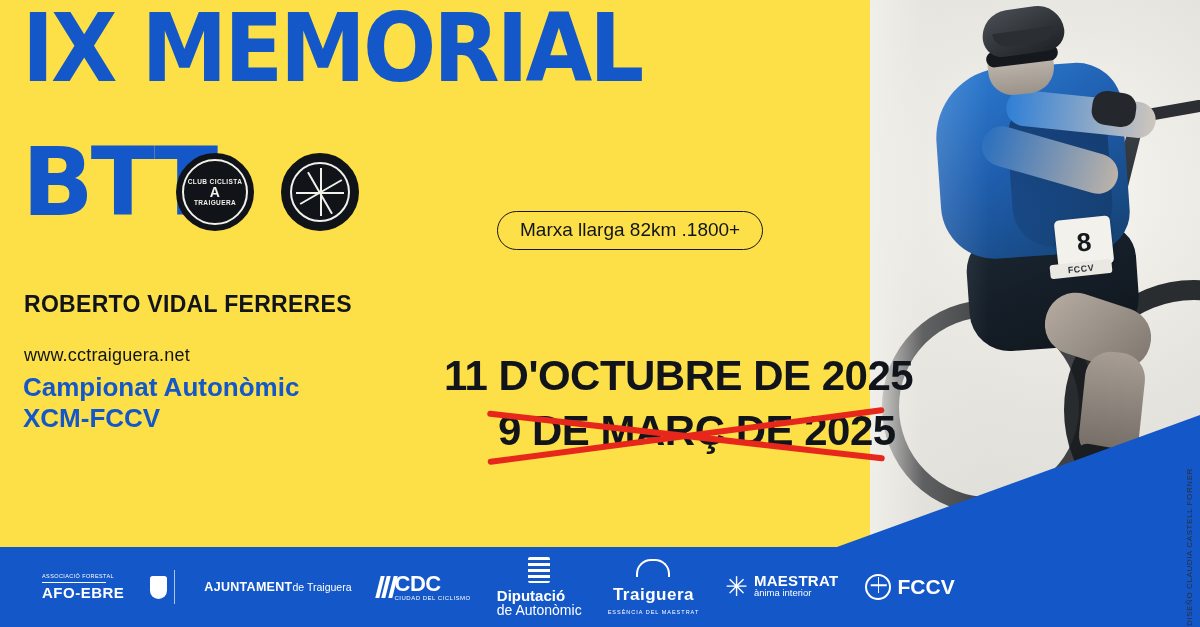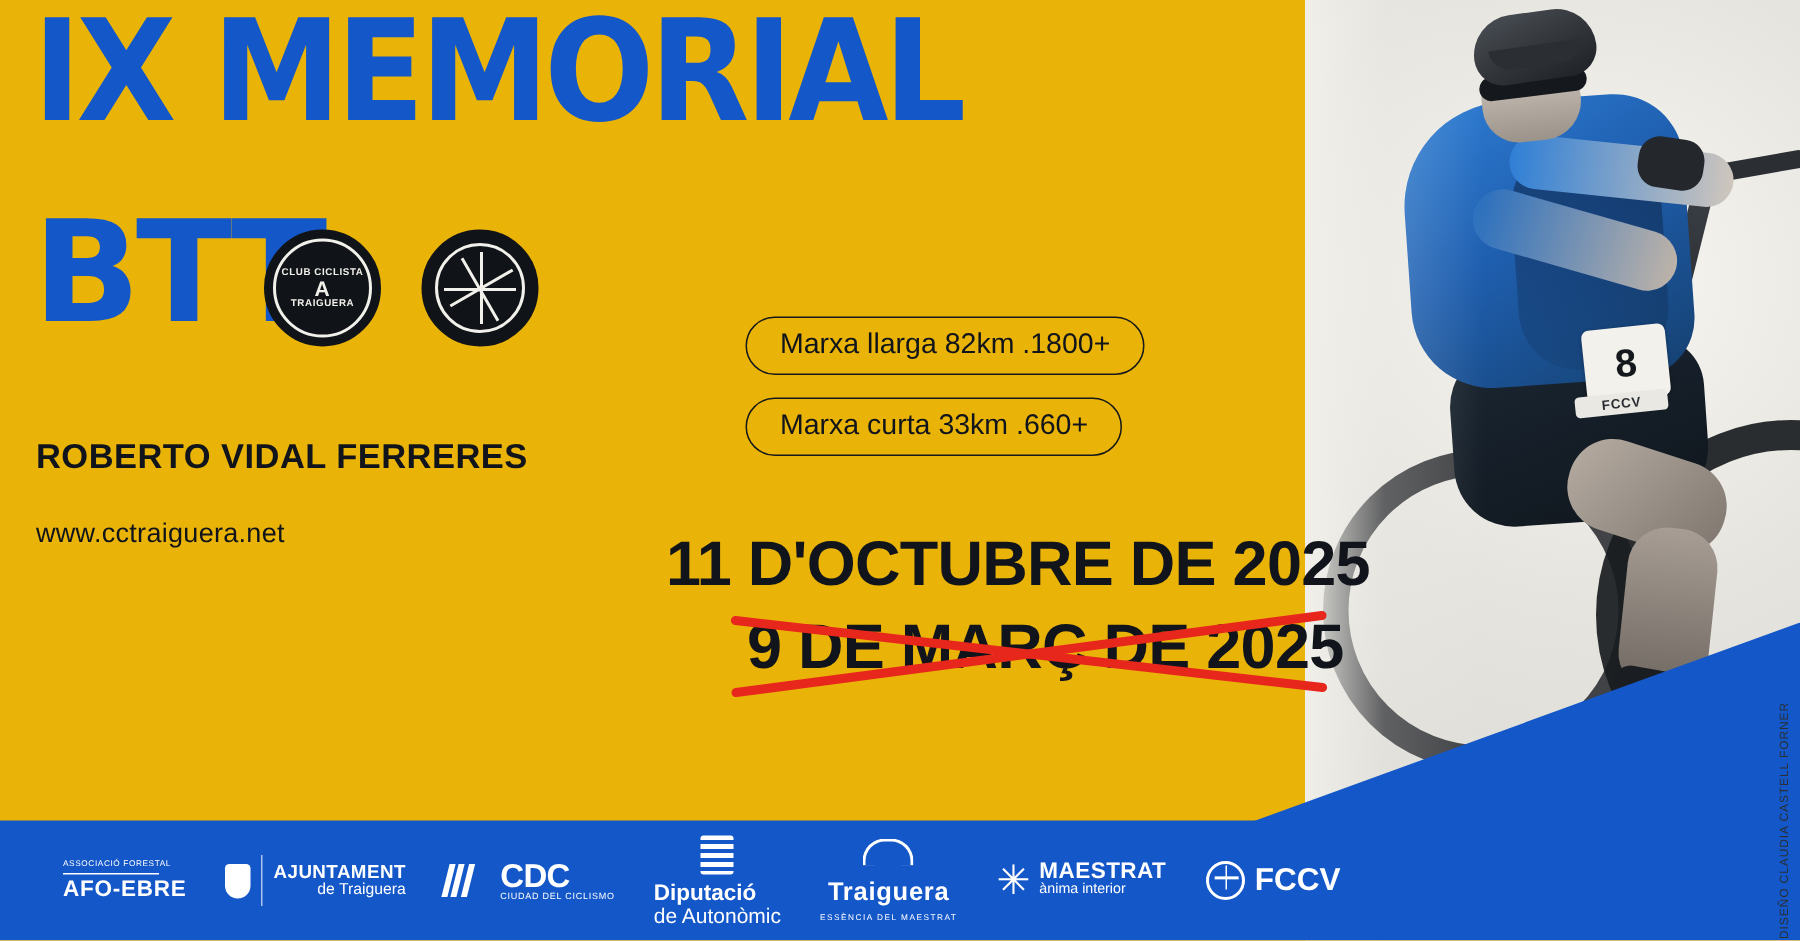--- a/index.html
+++ b/index.html
@@ -6,21 +6,21 @@
   body{
     width:1200px;height:627px;
     background:#f0efe9;
     font-family:"Liberation Sans", sans-serif;
     overflow:hidden;
     position:relative;
   }
   .poster{
     position:relative;
     width:1200px;height:627px;
-    background:#eab308;
+    background:#fde047;
     overflow:hidden;
   }
 
   
   .photo-wrap{
     position:absolute;
     right:0;top:0;
     width:330px;height:627px;
     overflow:hidden;
     background:#eceae4;
@@ -290,25 +290,25 @@
   .sp-afo{
     display:flex;flex-direction:column;line-height:1;
   }
   .sp-afo .tiny{font-size:5.5px;letter-spacing:.4px;}
   .sp-afo .big{font-size:15px;font-weight:bold;letter-spacing:.5px;}
   .sp-afo .rule{width:64px;height:1px;background:#fff;margin:2px 0;}
   .shield{
     width:17px;height:23px;background:#fff;
     border-radius:3px 3px 9px 9px;
   }
-  .sp-ajt{display:flex;flex-direction:column;line-height:12px;}
+  .sp-ajt{display:flex;flex-direction:row;line-height:12px;margin-left:22px;}
   .sp-ajt .l1{font-size:12.5px;font-weight:bold;letter-spacing:.3px;}
   .sp-ajt .l2{font-size:10.5px;text-align:right;}
   .cdc-mark{
-    display:flex;align-items:center;gap:20px;
+    display:flex;align-items:center;gap:0;
   }
   .cdc-bars{display:flex;gap:2.5px;}
   .cdc-bars i{display:block;width:4px;height:22px;background:#fff;transform:skewX(-14deg);}
   .cdc-text{display:flex;flex-direction:column;line-height:1;}
   .cdc-text .l1{font-size:22px;font-weight:bold;letter-spacing:-.5px;}
   .cdc-text .l2{font-size:6px;letter-spacing:.5px;}
   .dip-mark{display:flex;align-items:center;gap:6px;flex-direction:column;}
   .dip-glyph{
     width:22px;height:26px;
     background:repeating-linear-gradient(180deg,#fff 0 3px,transparent 3px 6px);
@@ -385,24 +385,27 @@
   </div>
   <div class="logo-circle logo-wheel">
     <div class="spokes">
       <div class="bar"></div>
       <div class="bar2"></div>
     </div>
   </div>
 
   <div class="subtitle">ROBERTO VIDAL FERRERES</div>
   <div class="website">www.cctraiguera.net</div>
+  <div class="champ">
+    <div>Campionat Autonòmic</div>
+    <div>XCM-FCCV</div>
+  </div>
 
   <div class="pills">
     <div class="pill">Marxa llarga 82km .1800+</div>
-    <div class="pill">Marxa curta 33km .660+</div>
   </div>
 
   <div class="date-new">11 D'OCTUBRE DE 2025</div>
   <div class="date-old-wrap">
     <div class="date-old">9 DE MARÇ DE 2025</div>
     <div class="strike strike-a"></div>
     <div class="strike strike-b"></div>
   </div>
 
   <div class="credit">DISEÑO CLAUDIA CASTELL FORNER</div>

